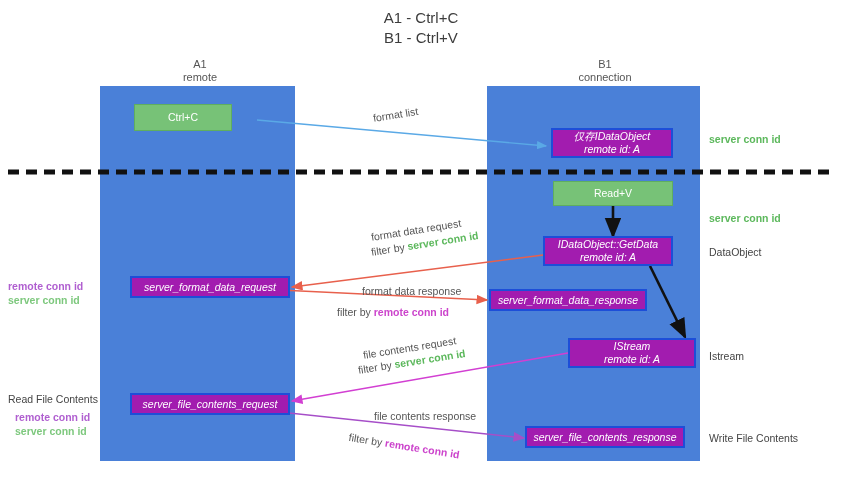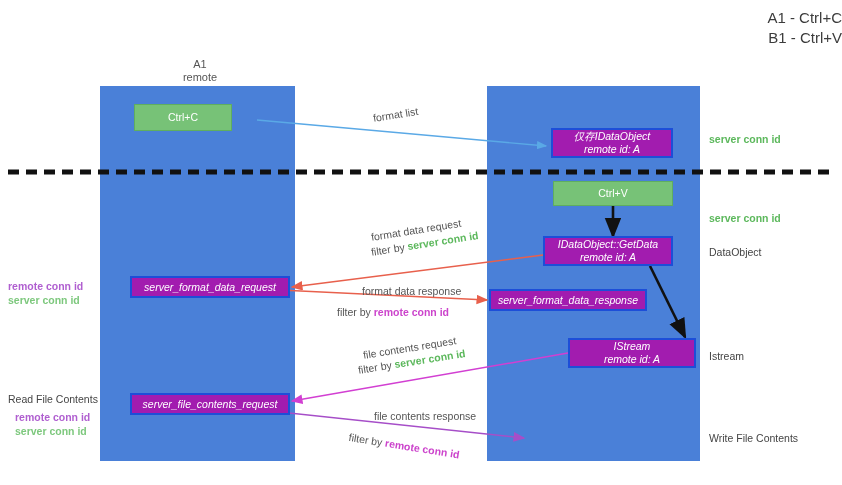--- a/index.html
+++ b/index.html
@@ -8,21 +8,21 @@
     background:#ffffff;
     font-family:"Liberation Sans","DejaVu Sans",sans-serif;
     position:relative;
     overflow:hidden;
     color:#404040;
   }
   #stage{position:absolute;left:0;top:0;width:842px;height:485px;}
   svg.layer{position:absolute;left:0;top:0;width:842px;height:485px;pointer-events:none;}
 
   .title{
-    position:absolute;left:0;top:8px;width:842px;text-align:right;
+    position:absolute;left:0;top:8px;width:842px;text-align:center;
     font-size:15px;line-height:20px;color:#3c3c3c;
   }
 
   .col-head{
     position:absolute;text-align:center;font-size:11px;line-height:13px;color:#555;
   }
   .col-head .c1{display:block;}
   .col-head .c2{display:block;}
 
   .lane{position:absolute;background:#4a80d8;}
@@ -58,20 +58,24 @@
 <div id="stage">
 
   <div class="title">
     <div>A1 - Ctrl+C</div>
     <div>B1 - Ctrl+V</div>
   </div>
 
   <div class="col-head" style="left:140px;top:58px;width:120px;">
     <span class="c1">A1</span>
     <span class="c2">remote</span>
+  </div>
+  <div class="col-head" style="left:545px;top:58px;width:120px;">
+    <span class="c1">B1</span>
+    <span class="c2">connection</span>
   </div>
 
   <div class="lane" style="left:100px;top:86px;width:195px;height:375px;"></div>
   <div class="lane" style="left:487px;top:86px;width:213px;height:375px;"></div>
 
   <svg class="layer">
     <defs>
       <marker id="ah-blue" markerWidth="9" markerHeight="9" refX="7" refY="3.2" orient="auto">
         <path d="M0,0 L8,3.2 L0,6.4 z" fill="#5aa9e6"></path>
       </marker>
@@ -109,21 +113,21 @@
   <div class="box green" style="left:134px;top:104px;width:98px;height:27px;">
     <span>Ctrl+C</span>
   </div>
 
   <div class="box orange" style="left:551px;top:128px;width:122px;height:30px;">
     <span>仅存IDataObject</span>
     <span class="l2">remote id: A</span>
   </div>
 
   <div class="box green" style="left:553px;top:181px;width:120px;height:25px;">
-    <span>Ctrl+V</span>
+    <span>Read+V</span>
   </div>
 
   <div class="box orange" style="left:543px;top:236px;width:130px;height:30px;">
     <span>IDataObject::GetData</span>
     <span class="l2">remote id: A</span>
   </div>
 
   <div class="box orange" style="left:568px;top:338px;width:128px;height:30px;">
     <span>IStream</span>
     <span class="l2">remote id: A</span>
@@ -134,20 +138,23 @@
   </div>
 
   <div class="box orange" style="left:130px;top:276px;width:160px;height:22px;">
     <span>server_format_data_request</span>
   </div>
 
   <div class="box orange" style="left:130px;top:393px;width:160px;height:22px;">
     <span>server_file_contents_request</span>
   </div>
 
+  <div class="box orange" style="left:525px;top:426px;width:160px;height:22px;">
+    <span>server_file_contents_response</span>
+  </div>
 
   <div class="edge-label rot-n" style="left:372px;top:111px;">format list</div>
 
   <div class="edge-label rot-n" style="left:370px;top:230px;">format data request</div>
   <div class="edge-label rot-n" style="left:370px;top:245px;">
     <span>filter by </span><span class="green-t">server conn id</span>
   </div>
 
   <div class="edge-label" style="left:362px;top:284px;text-align:right;">format data response</div>
   <div class="edge-label" style="left:337px;top:305px;">

